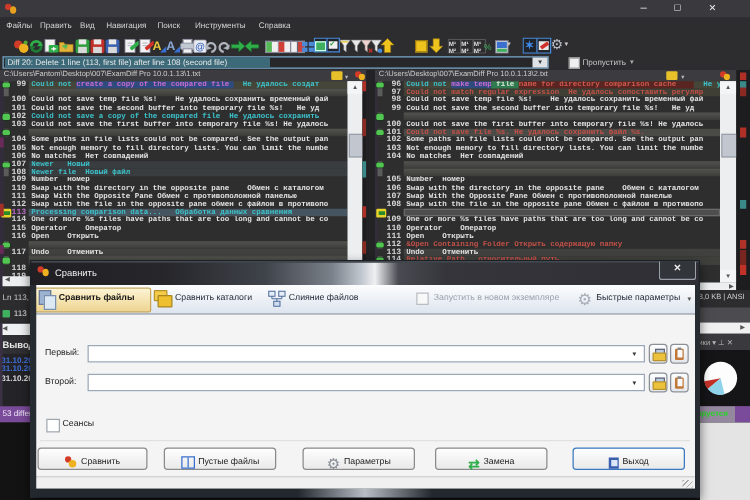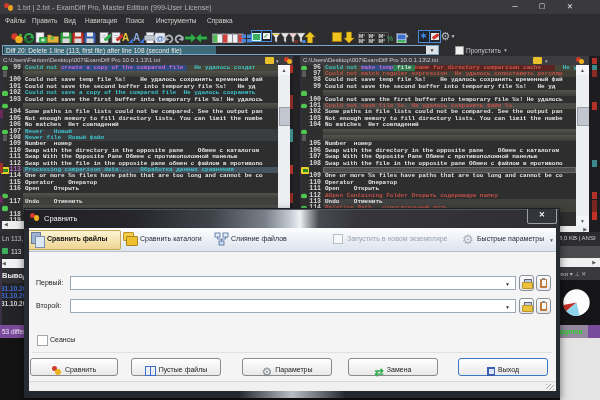--- a/index.html
+++ b/index.html
@@ -1,21 +1,20 @@
 <!DOCTYPE html>
 <html><head><meta charset="utf-8"><style>
 *{margin:0;padding:0;box-sizing:content-box;-webkit-font-smoothing:antialiased}
 body{width:600px;height:400px;overflow:hidden;font-family:"Liberation Sans",sans-serif}
 .ab{position:absolute}
 </style></head><body>
 <div class="ab" style="left:0;top:0;width:600px;height:400px;background:#2c2c2f">
 <div class="ab" style="left:0;top:0;width:600px;height:14px;background:#3a3a3e">
 <div class="ab" style="left:4px;top:3px;width:5px;height:5px;background:#d03a2a;border-radius:50%"></div>
 <div class="ab" style="left:8px;top:5px;width:5px;height:6px;background:#e8a01e;border-radius:50%"></div>
-<div class="ab" style="left:17px;top:3px;font-size:7.2px;color:#b4b4b6;white-space:pre">1.txt | 2.txt - ExamDiff Pro, Master Edition (999-User License)</div>
 <div class="ab" style="left:509px;top:1px;width:12px;height:11px;color:#e8e8e8;font-size:9px;text-align:center">–</div>
 <div class="ab" style="left:536px;top:2px;width:12px;height:11px;color:#e8e8e8;font-size:7px;text-align:center">▢</div>
 <div class="ab" style="left:564px;top:2px;width:12px;height:11px;color:#e8e8e8;font-size:7.5px;text-align:center">✕</div>
 </div>
 <div class="ab" style="left:0;top:14px;width:600px;height:13px;background:#2d2d30;color:#d4d4d4;font-size:6.5px">
 <div class="ab" style="left:5px;top:3px">Файлы</div>
 <div class="ab" style="left:32px;top:3px">Править</div>
 <div class="ab" style="left:64px;top:3px">Вид</div>
 <div class="ab" style="left:85px;top:3px">Навигация</div>
 <div class="ab" style="left:126px;top:3px">Поиск</div>

